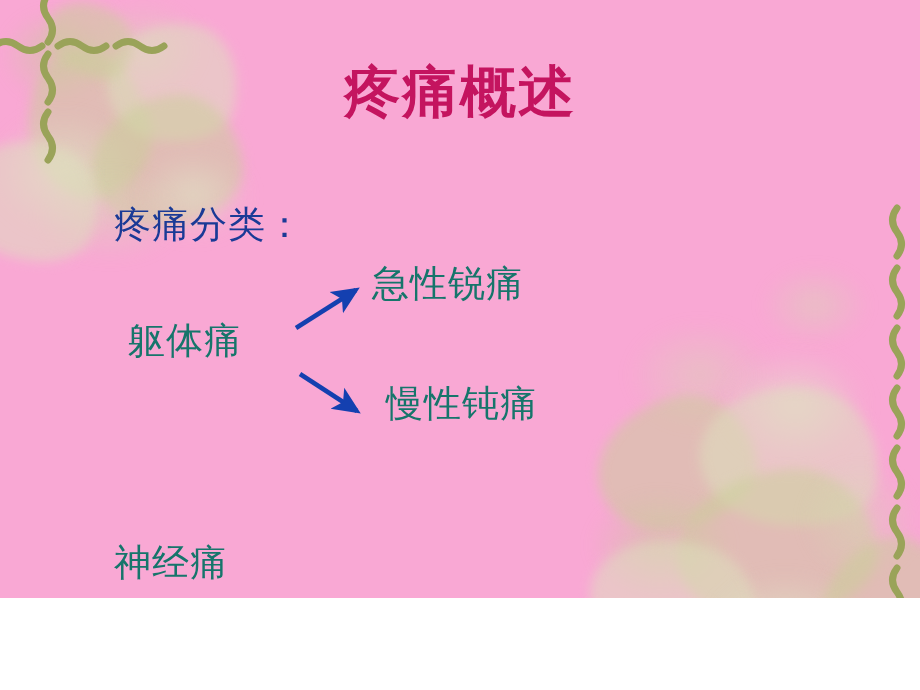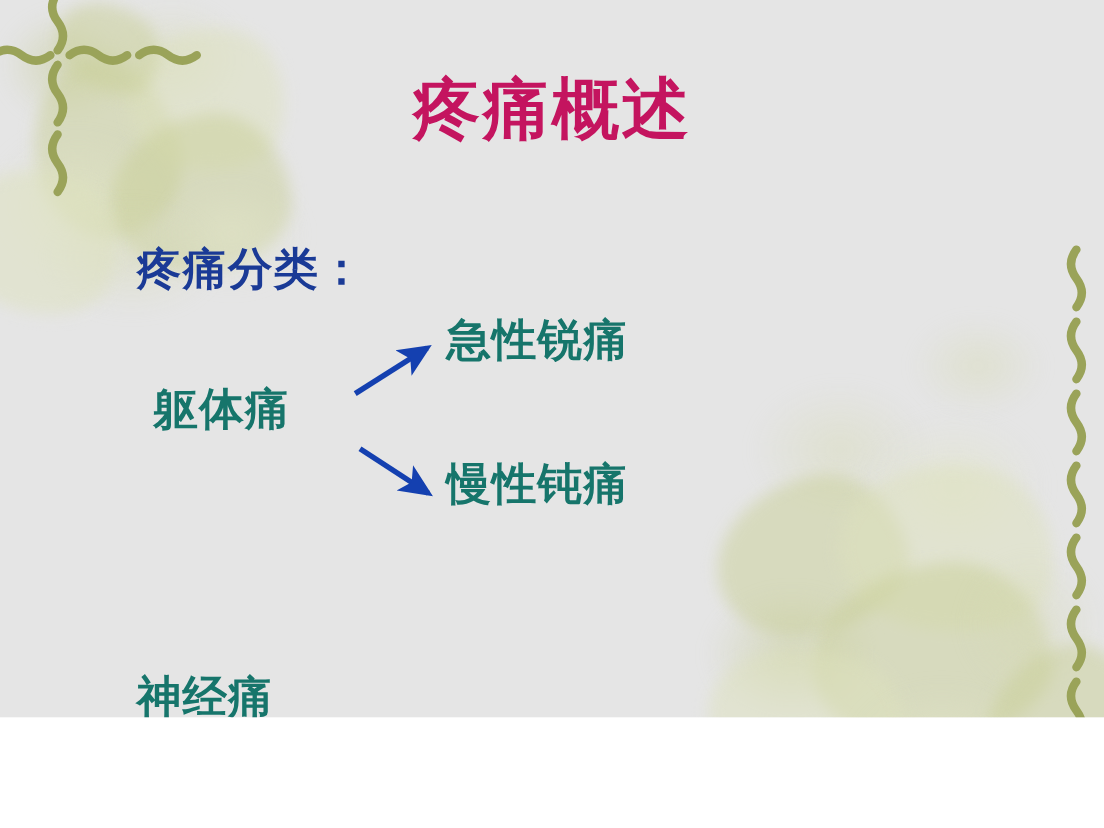--- a/index.html
+++ b/index.html
@@ -4,21 +4,21 @@
 <style>
   html, body {
     margin: 0;
     padding: 0;
     background: #ffffff;
   }
   #slide {
     position: relative;
     width: 920px;
     height: 598px;
-    background: #e5e5e5;
+    background: #f9a8d4;
     overflow: hidden;
     font-family: "DejaVu Sans", "Liberation Sans", sans-serif;
   }
 
   .blossom {
     position: absolute;
     pointer-events: none;
     background: radial-gradient(closest-side, rgba(198,204,150,0.55), rgba(198,204,150,0.0) 72%);
     filter: blur(7px);
   }
@@ -58,42 +58,42 @@
     line-height: 1.0;
     font-weight: bold;
     color: #c4145f;
     letter-spacing: 2px;
     white-space: nowrap;
   }
 
   .body-label {
     position: absolute;
     white-space: nowrap;
-    font-weight: bold;
+    font-weight: normal;
     line-height: 1;
   }
 
   #lbl-category {
     left: 114px;
     top: 206px;
     font-size: 37px;
     color: #1a3a96;
     letter-spacing: 1px;
   }
 
   .teal {
     color: #16756b;
     font-size: 37px;
     letter-spacing: 1px;
     text-align: center;
   }
 
   #lbl-somatic   { left: 128px; top: 322px; }
   #lbl-visceral  { left: 114px; top: 442px; }
-  #lbl-neuro     { left: 114px; top: 562px; }
+  #lbl-neuro     { left: 114px; top: 544px; }
   #lbl-acute     { left: 372px; top: 265px; }
   #lbl-chronic   { left: 372px; top: 385px; }
 
   #arrows {
     position: absolute;
     left: 0;
     top: 0;
     width: 920px;
     height: 690px;
     pointer-events: none;
@@ -175,21 +175,21 @@
 
   <div class="body-label" id="lbl-category" style="color: rgb(26, 58, 150);">疼痛分类：</div>
 
   <div class="body-label teal" id="lbl-somatic" style="color: rgb(22, 117, 107);">躯体痛</div>
 
 
   <div class="body-label teal" id="lbl-neuro" style="color: rgb(22, 117, 107);">神经痛</div>
 
   <div class="body-label teal" id="lbl-acute" style="color: rgb(22, 117, 107);">急性锐痛</div>
 
-  <div class="body-label teal" id="lbl-chronic" style="color: rgb(22, 117, 107);">慢性钝痛</div>
+  <div class="body-label teal" id="lbl-chronic" style="color: rgb(22, 117, 107); margin-left: 14px;">慢性钝痛</div>
 
   <svg id="arrows" viewBox="0 0 920 690">
     <defs>
       <marker id="ah" markerWidth="7" markerHeight="7" refX="5.2" refY="3" orient="auto" markerUnits="strokeWidth">
         <path d="M0,0.2 L6.2,3 L0,5.8 L1.5,3 Z" fill="#1440b0"></path>
       </marker>
     </defs>
     <line class="arrow-line" x1="296" y1="328" x2="356" y2="290" stroke="#1440b0" stroke-width="4.5" marker-end="url(#ah)"></line>
     <line class="arrow-line" x1="300" y1="374" x2="357" y2="411" stroke="#1440b0" stroke-width="4.5" marker-end="url(#ah)"></line>
   </svg>

